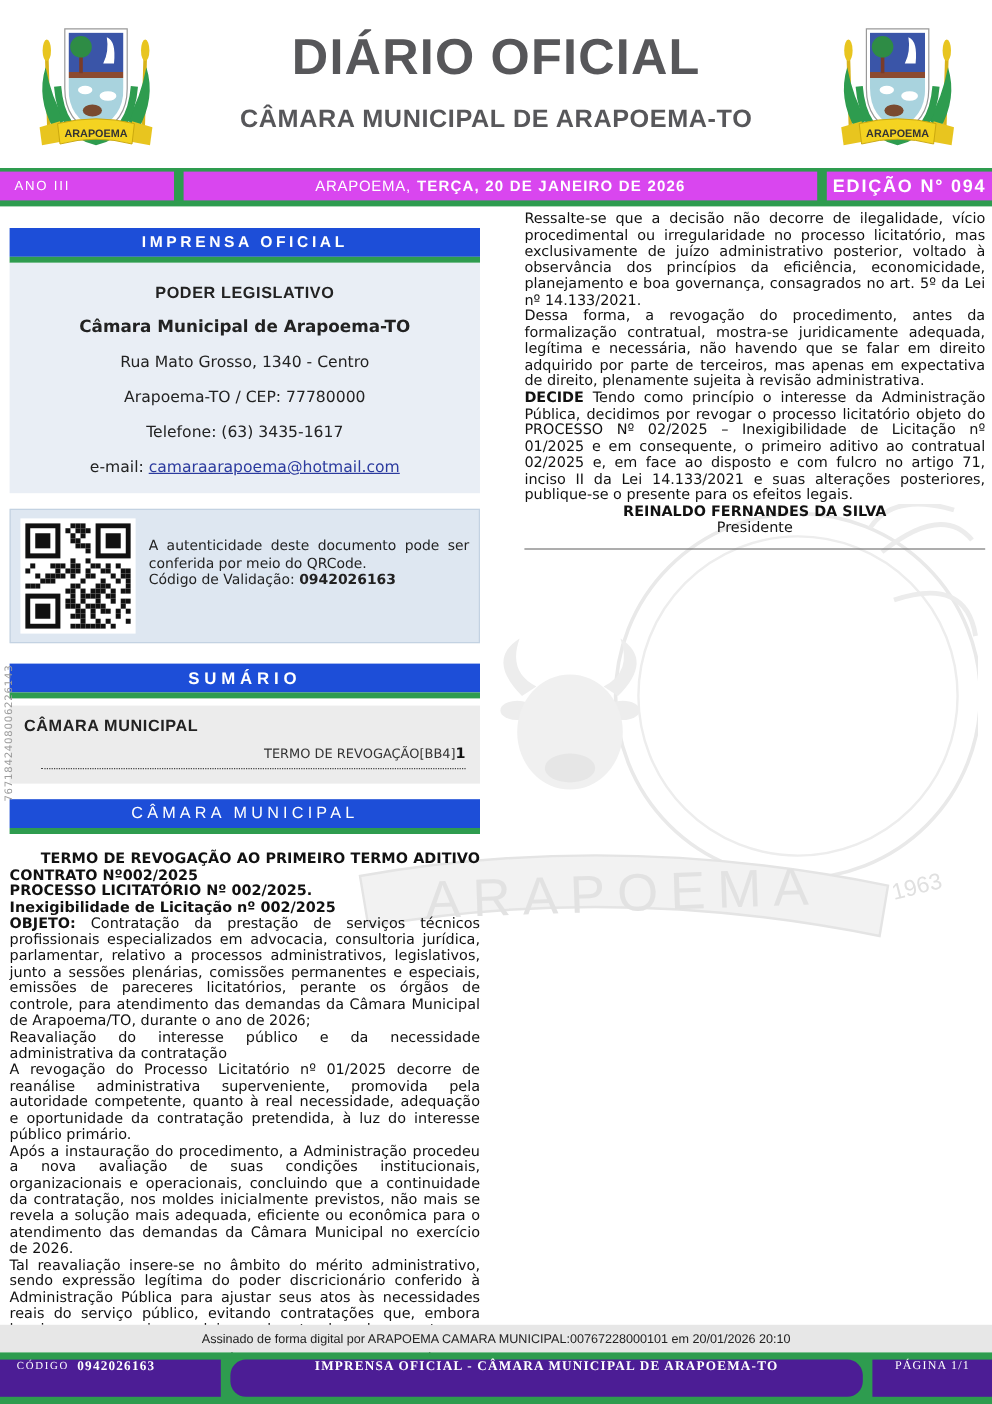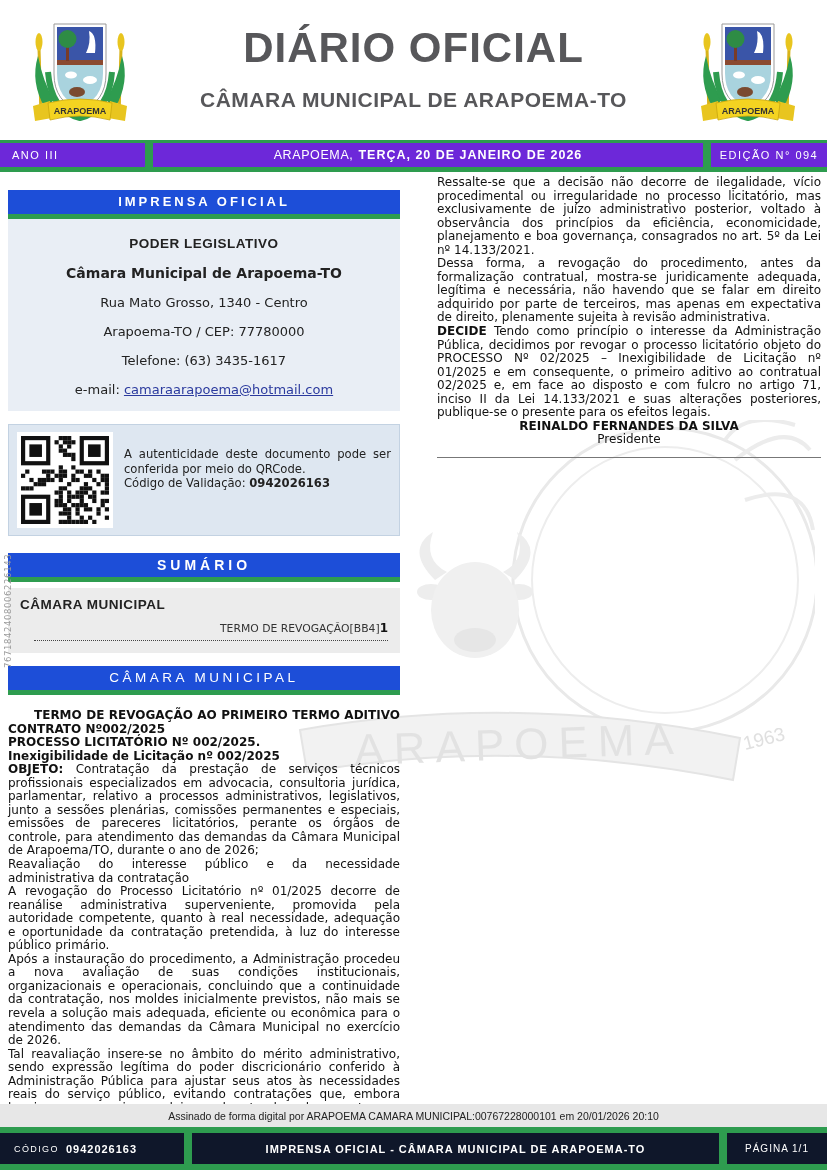--- a/index.html
+++ b/index.html
@@ -12,26 +12,26 @@
   .logo.right{left:696px;}
   .h-title{position:absolute;top:24px;left:140px;width:547px;text-align:center;
            font-family:"Liberation Sans",sans-serif;font-weight:bold;font-size:42px;
            color:#57575a;letter-spacing:1px;}
   .h-sub{position:absolute;top:88px;left:140px;width:547px;text-align:center;
          font-family:"Liberation Sans",sans-serif;font-weight:bold;font-size:21px;
          color:#57575a;letter-spacing:0.5px;}
   
   .date-bar{position:absolute;left:0;top:140px;width:827px;height:32px;background:#2e9c4f;
             display:flex;align-items:stretch;box-sizing:border-box;padding:3px 0 5px;}
-  .seg{background:#6d28d9;color:#fff;display:flex;align-items:center;
+  .seg{background:#d946ef;color:#fff;display:flex;align-items:center;
        font-family:"Liberation Sans",sans-serif;}
   .seg-ano{width:133px;padding-left:12px;font-size:11px;letter-spacing:1.5px;}
   .seg-date{flex:1;justify-content:center;margin:0 8px;font-size:12.5px;letter-spacing:0.6px;}
   .seg-date b{margin-left:5px;letter-spacing:1px;}
-  .seg-ed{width:116px;justify-content:center;font-weight:normal;font-size:11px;letter-spacing:1.5px;}
+  .seg-ed{width:138px;justify-content:center;font-weight:bold;font-size:15px;letter-spacing:1.5px;}
   
   .watermark{position:absolute;left:265px;top:420px;width:550px;height:480px;pointer-events:none;}
   
   .left-col{position:absolute;left:8px;top:190px;width:392px;}
   .sec-bar{height:24px;line-height:24px;text-align:center;color:#fff;background:#1d4ed8;
            font-family:"Liberation Sans",sans-serif;}
   .sec-bar.b-imprensa{font-weight:bold;font-size:13px;letter-spacing:3px;}
   .sec-bar.b-sumario{font-weight:bold;font-size:14px;letter-spacing:4px;}
   .sec-bar.b-camara{font-weight:normal;font-size:13.5px;letter-spacing:3.5px;}
   .green-under{height:5px;background:#2e9c4f;}
@@ -66,25 +66,25 @@
   .sig-rule{border:none;border-top:1px solid #777;margin:10px 0 0;}
   
   .v-code{position:absolute;left:3px;top:668px;transform-origin:0 0;transform:rotate(-90deg);
           font-size:8.5px;letter-spacing:0.6px;color:#9a9a9a;white-space:nowrap;}
   
   .sign-strip{position:absolute;left:0;top:1104px;width:827px;height:23px;background:#e7e7e7;
               display:flex;align-items:center;justify-content:center;
               font-family:"Liberation Sans",sans-serif;font-size:10.5px;color:#222;}
   .footer-bar{position:absolute;left:0;top:1127px;width:827px;height:43px;background:#2e9c4f;
               display:flex;align-items:stretch;box-sizing:border-box;padding:6px 0;}
-  .fseg{background:#0f172a;color:#fff;display:flex;align-items:center;
-        font-family:Liberation Sans, sans-serif;}
+  .fseg{background:#4c1d95;color:#fff;display:flex;align-items:flex-start;
+        font-family:Liberation Serif, serif;}
   .fseg-code{width:170px;padding-left:14px;font-size:9px;letter-spacing:1.4px;}
   .fseg-code b{font-size:11px;margin-left:7px;letter-spacing:1px;}
-  .fseg-center{flex:1;margin:0 8px;justify-content:center;font-weight:bold;font-size:11px;letter-spacing:1px;}
+  .fseg-center{flex:1;margin:0 8px;justify-content:center;font-weight:bold;font-size:11px;letter-spacing:1px;border-radius:13px;}
   .fseg-page{width:100px;justify-content:center;font-size:10px;letter-spacing:1px;}
 </style>
 </head>
 <body>
 
 <div class="page">
 
   <div class="masthead">
     <svg class="logo left" viewBox="0 0 104 110">
       <g stroke="#d8b31a" stroke-width="3" fill="#e8c51f">

